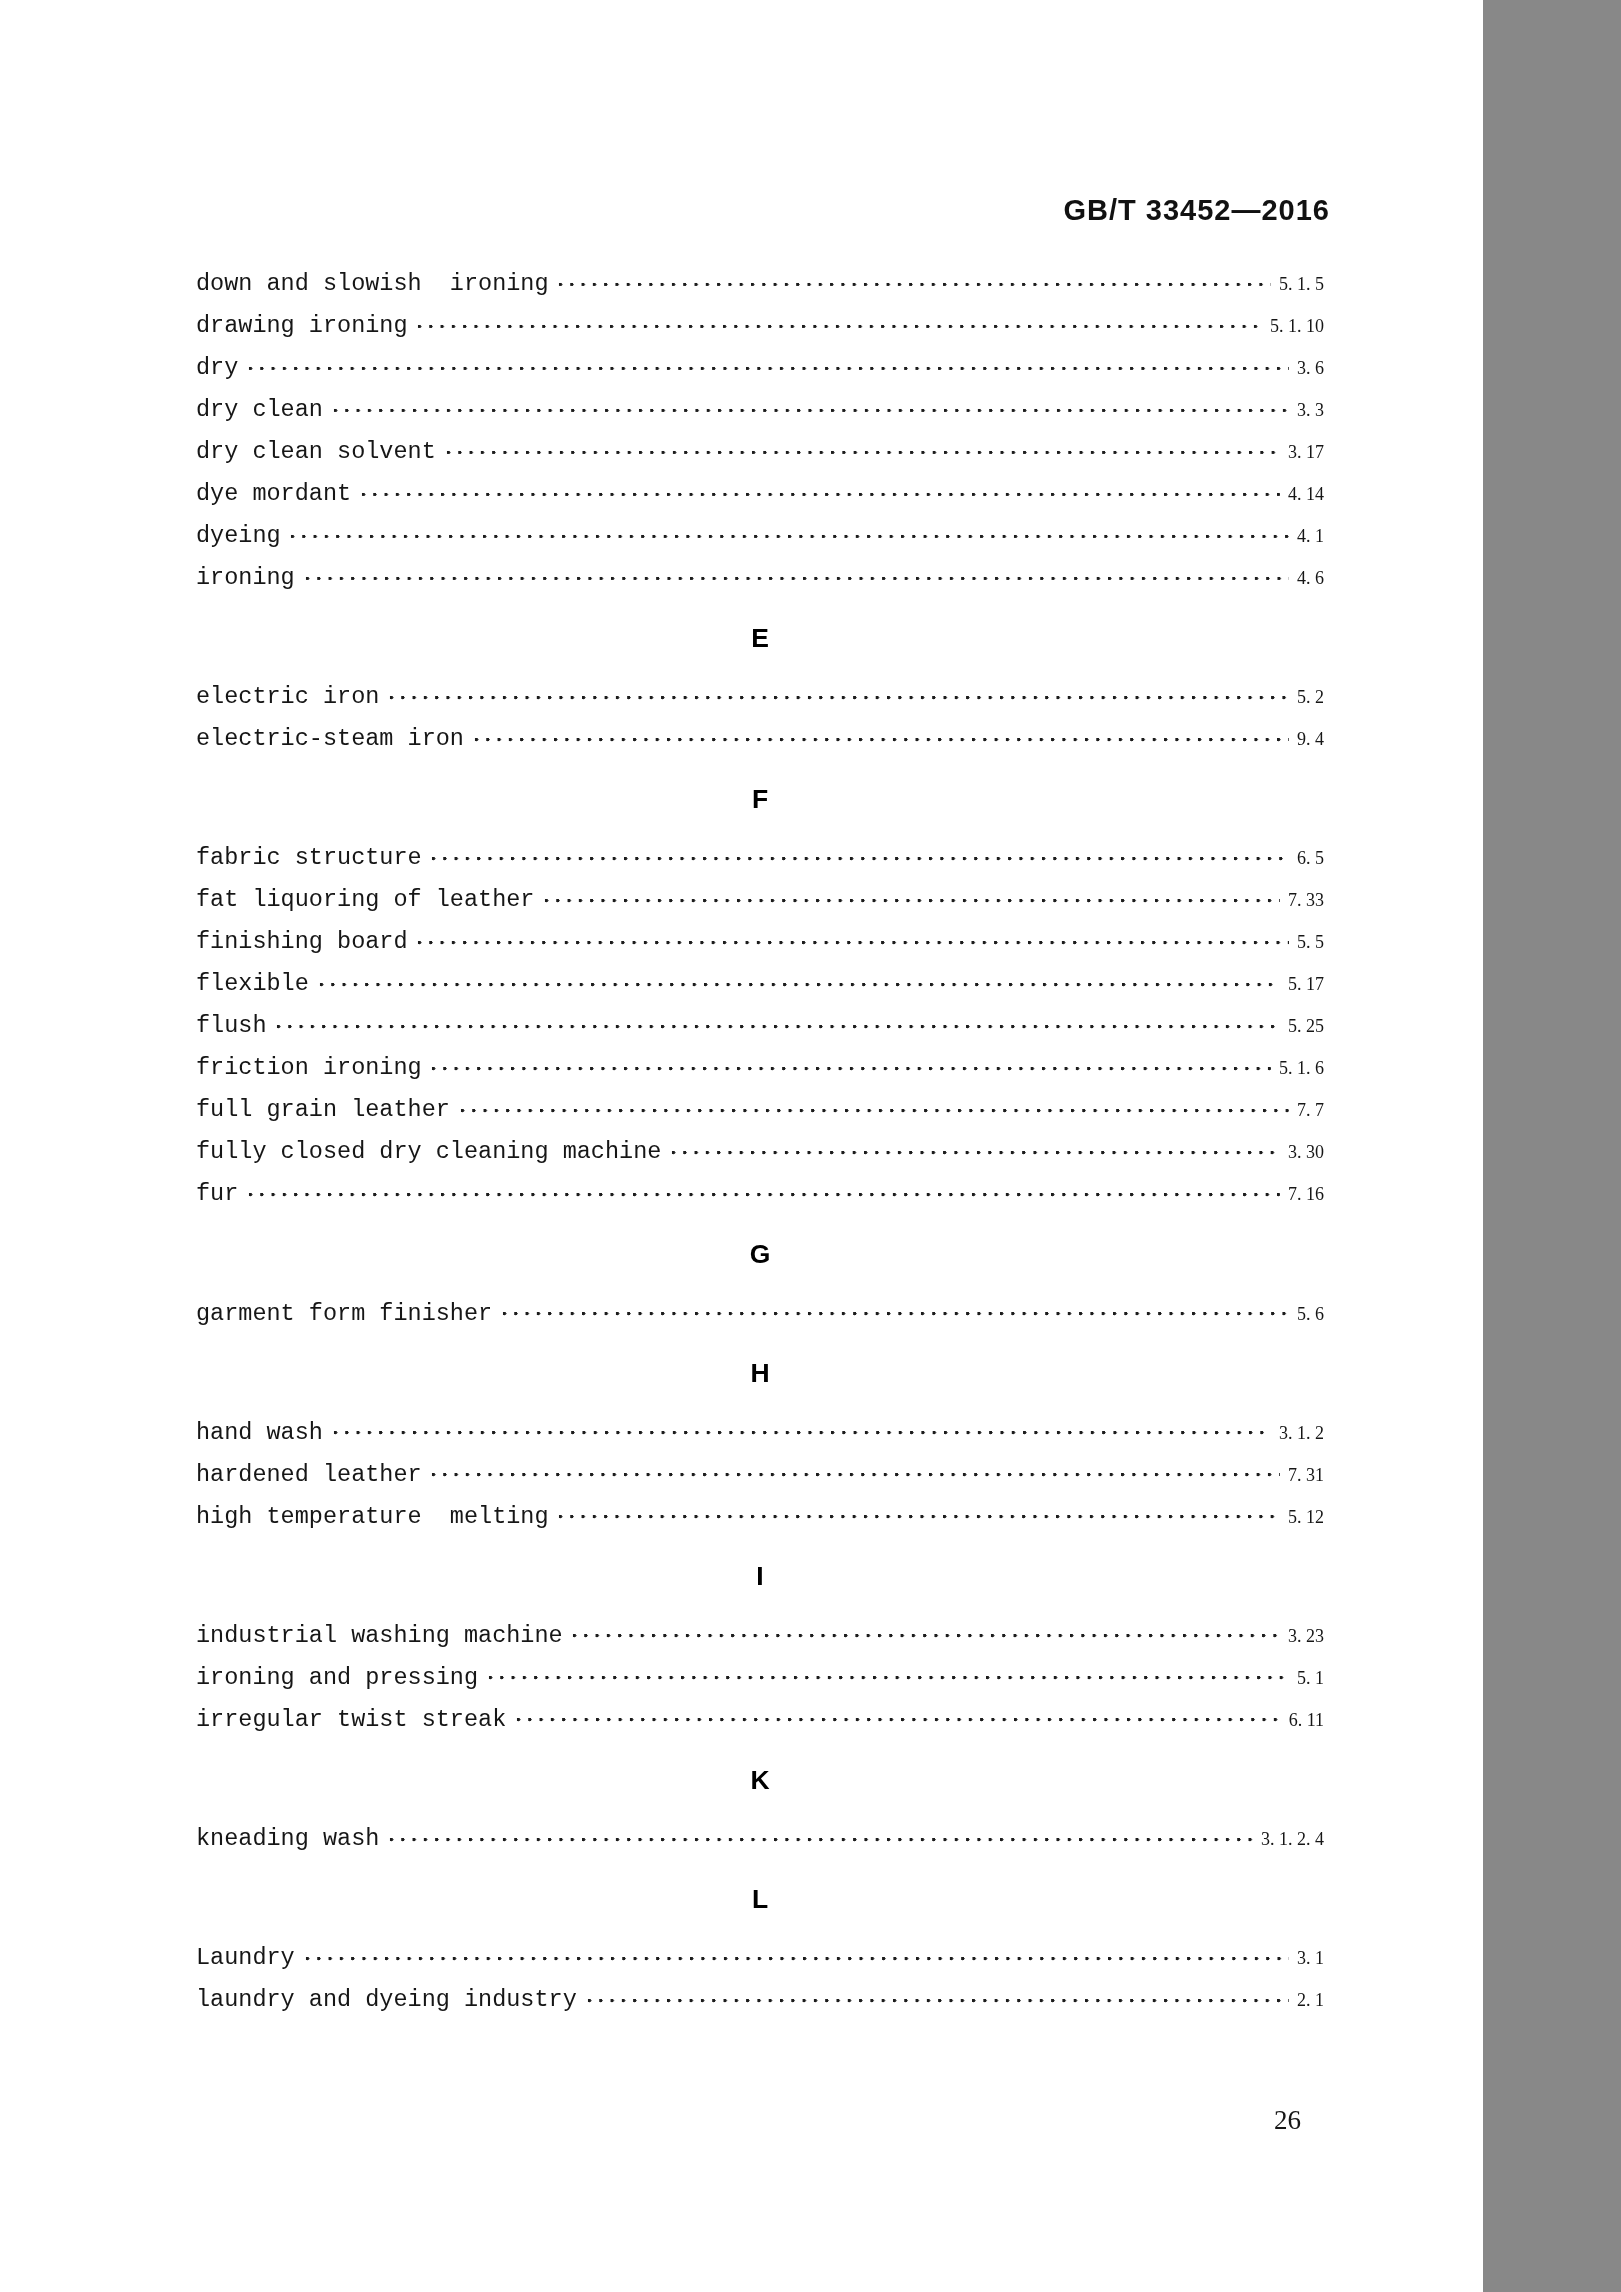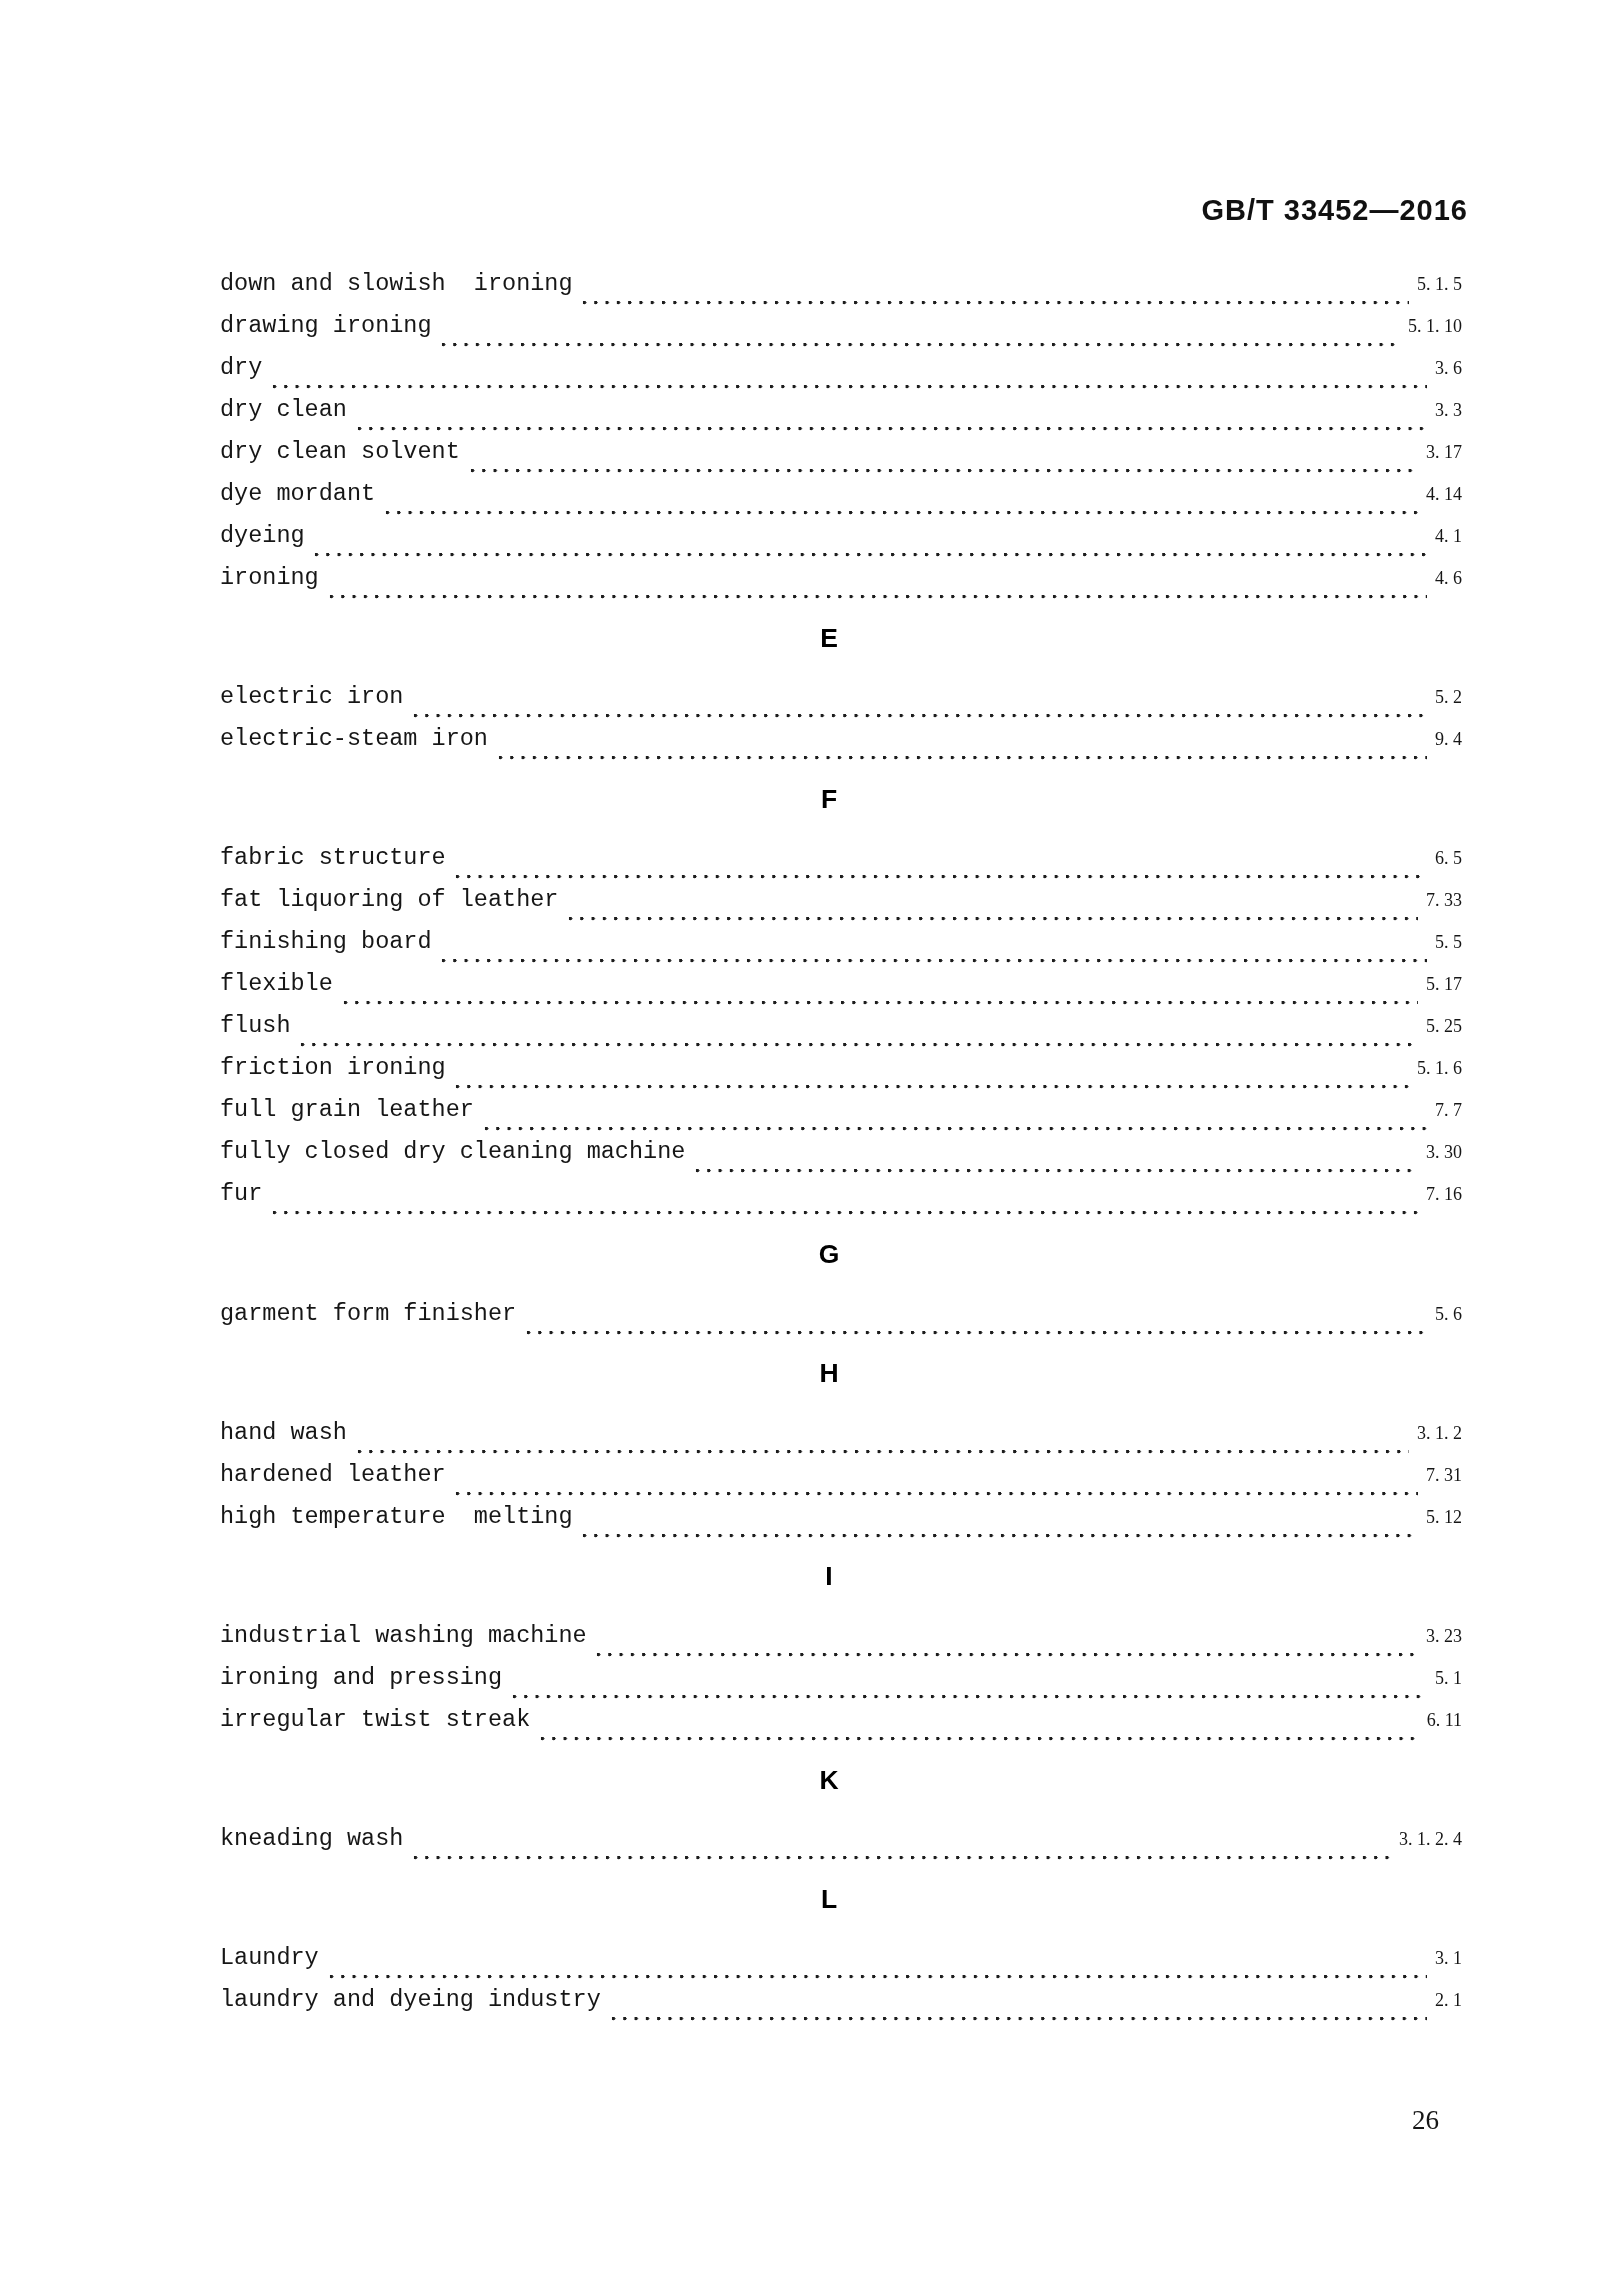--- a/index.html
+++ b/index.html
@@ -1,18 +1,18 @@
 <!DOCTYPE html>
 <html><head>
 <meta charset="utf-8">
 <style>
   html, body { margin: 0; padding: 0; background: #888; }
   .page {
     position: relative;
-    width: 1621px;
+    width: 1483px;
     height: 2293px;
     background: #ffffff;
     color: #1a1a1a;
     overflow: hidden;
   }
   .header {
     position: absolute;
     top: 194px;
     right: 153px;
     font-family: "Liberation Sans", sans-serif;
@@ -24,24 +24,23 @@
   .index {
     position: absolute;
     top: 0;
     left: 0;
     right: 0;
     padding: 263px 159px 0 196px;
     box-sizing: border-box;
   }
   .row {
     display: flex;
-    align-items: flex-end;
+    align-items: center;
     height: 42px;
     line-height: 42px;
-    margin-left: 24px;
   }
   .term {
     font-family: "Liberation Mono", monospace;
     font-size: 23.5px;
     white-space: pre;
     color: #161616;
   }
   .leader {
     flex: 1;
     height: 4.9px;

